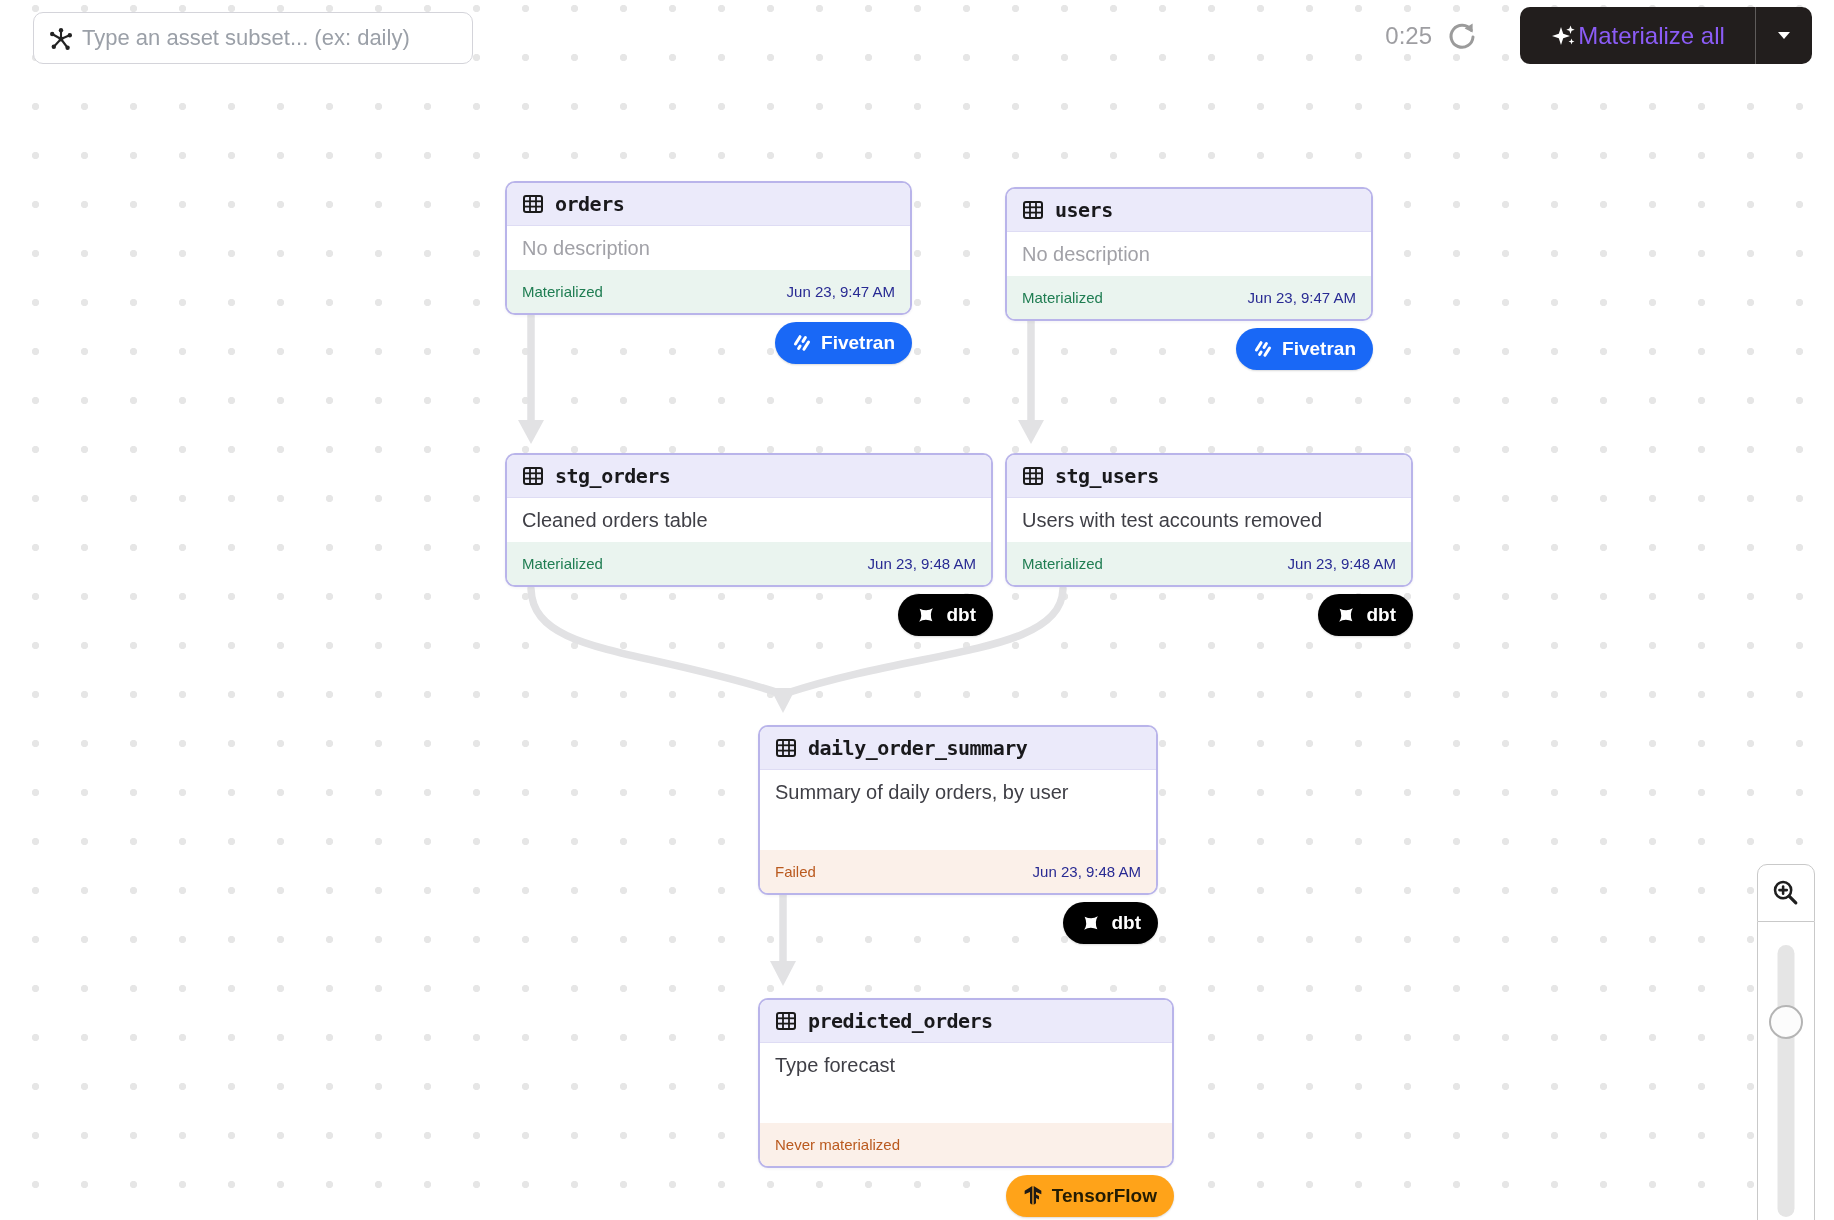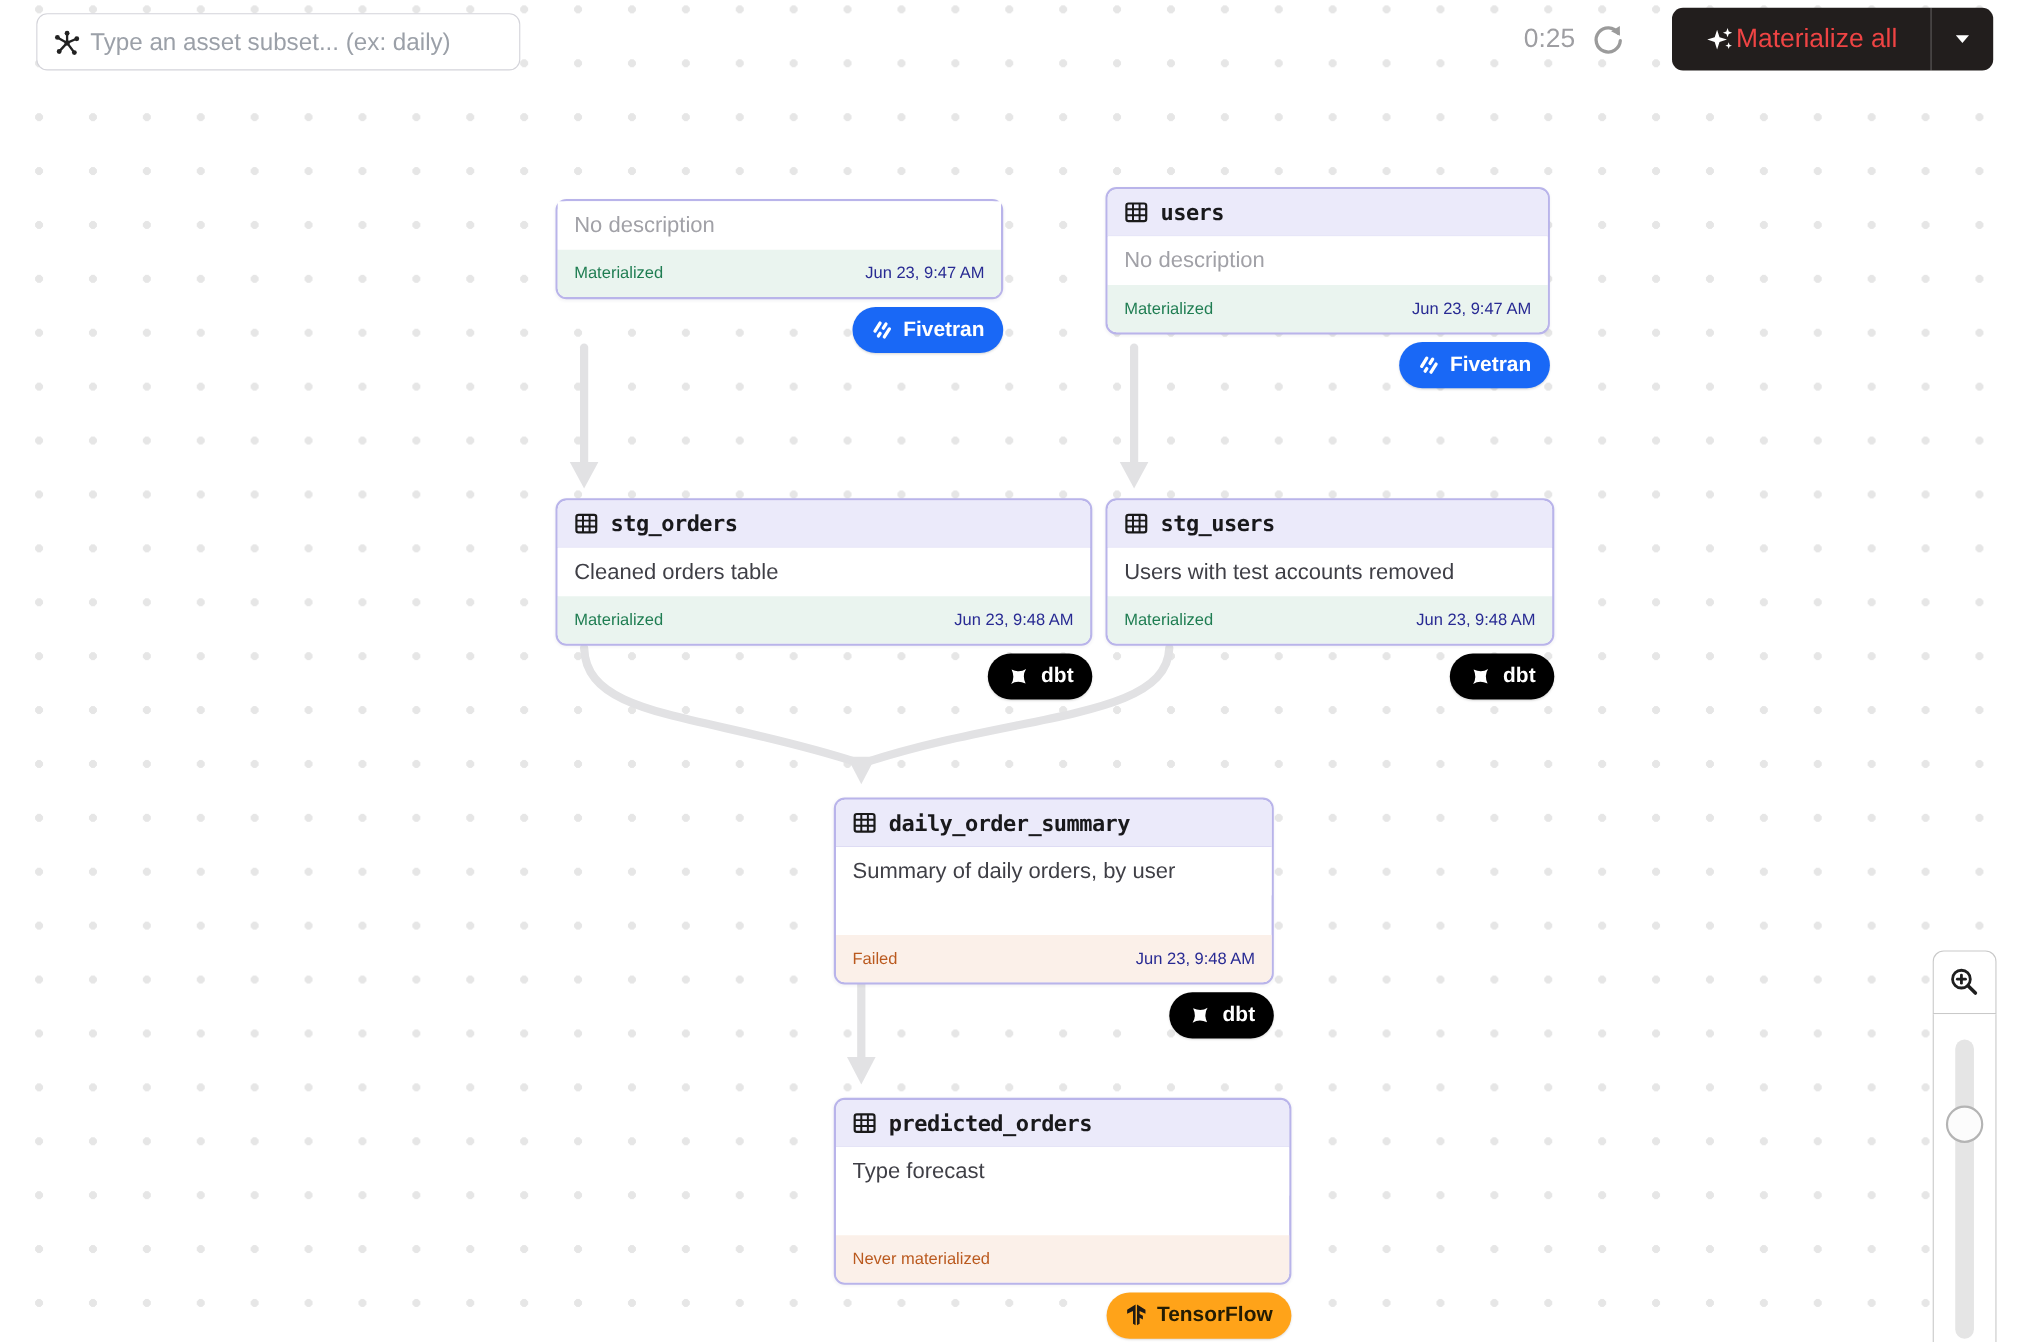--- a/index.html
+++ b/index.html
@@ -80,21 +80,21 @@
     background:transparent; border:none; cursor:pointer; padding:0;
   }
 
   .mat-btn {
     position:absolute; z-index:5; left:1520px; top:7px; width:292px; height:57px;
     background:#221E1D; border-radius:10px; display:flex; align-items:stretch;
     color:#fff; cursor:pointer;
   }
   .mat-main {
     flex:1; display:flex; align-items:center; justify-content:center; 
-    font-size:24px; font-weight:500; color:#ef4444;
+    font-size:24px; font-weight:500; color:#8b5cf6;
   }
   .mat-divider { width:1px; background:rgba(255,255,255,.28); margin:0; }
   .mat-caret { width:56px; display:flex; align-items:center; justify-content:center; }
 
   
   .zoom-panel {
     position:absolute; z-index:5; left:1757px; top:864px; width:58px; height:360px;
     display:flex; flex-direction:column;
   }
   .zoom-in-btn {
@@ -130,39 +130,49 @@
     </g>
     <g fill="#E2E2E4" stroke="none">
       <polygon points="518,420 544,420 531,444"></polygon>
       <polygon points="1018,420 1044,420 1031,444"></polygon>
       <polygon points="770,688 796,688 783,713"></polygon>
       <polygon points="770,961 796,961 783,986"></polygon>
     </g>
   </svg>
 
   <div class="node" style="left:505px;top:181px;width:407px">
+    <div class="node-header">
+      <svg width="24" height="24" viewBox="0 0 24 24">
+          <rect x="3" y="4" width="18" height="16" rx="2" fill="none" stroke="#1A1A1A" stroke-width="2"></rect>
+          <line x1="3" y1="9.3" x2="21" y2="9.3" stroke="#1A1A1A" stroke-width="1.8"></line>
+          <line x1="3" y1="14.6" x2="21" y2="14.6" stroke="#1A1A1A" stroke-width="1.8"></line>
+          <line x1="9" y1="4" x2="9" y2="20" stroke="#1A1A1A" stroke-width="1.8"></line>
+          <line x1="15" y1="4" x2="15" y2="20" stroke="#1A1A1A" stroke-width="1.8"></line>
+        </svg>
+      <span class="node-name">orders</span>
+    </div>
     <div class="node-desc muted">No description</div>
     <div class="node-footer success">
       <span class="status">Materialized</span>
       <span class="ts">Jun 23, 9:47 AM</span>
     </div>
     <div class="badge fivetran">
       <svg width="20" height="20" viewBox="0 0 24 24">
           <g fill="#fff" transform="rotate(32 12 12)">
             <rect x="4.2" y="5" width="3.6" height="14" rx="1.8"></rect>
             <rect x="10.2" y="2.5" width="3.6" height="9" rx="1.8"></rect>
             <rect x="10.2" y="14.5" width="3.6" height="7" rx="1.8"></rect>
             <rect x="16.2" y="5" width="3.6" height="14" rx="1.8"></rect>
           </g>
         </svg>
       <span>Fivetran</span>
     </div>
   </div>
 
-  <div class="node" style="left:1005px;top:170px;width:404px">
+  <div class="node" style="left:1005px;top:187px;width:368px">
     <div class="node-header">
       <svg width="24" height="24" viewBox="0 0 24 24">
           <rect x="3" y="4" width="18" height="16" rx="2" fill="none" stroke="#1A1A1A" stroke-width="2"></rect>
           <line x1="3" y1="9.3" x2="21" y2="9.3" stroke="#1A1A1A" stroke-width="1.8"></line>
           <line x1="3" y1="14.6" x2="21" y2="14.6" stroke="#1A1A1A" stroke-width="1.8"></line>
           <line x1="9" y1="4" x2="9" y2="20" stroke="#1A1A1A" stroke-width="1.8"></line>
           <line x1="15" y1="4" x2="15" y2="20" stroke="#1A1A1A" stroke-width="1.8"></line>
         </svg>
       <span class="node-name">users</span>
     </div>

